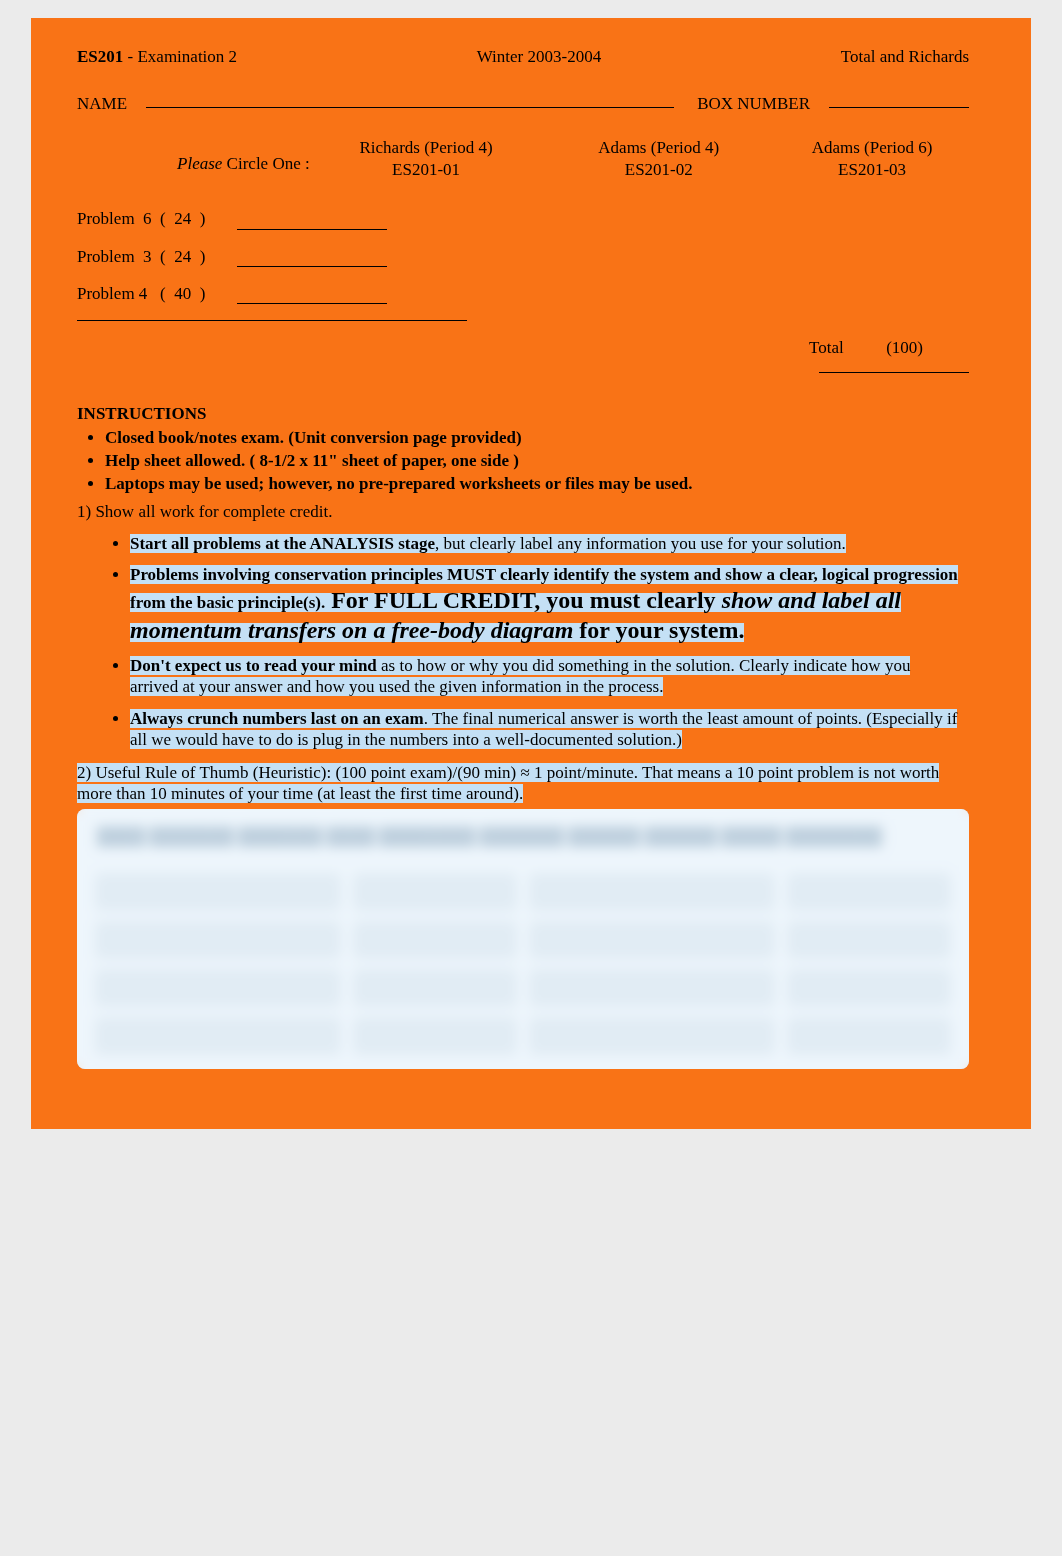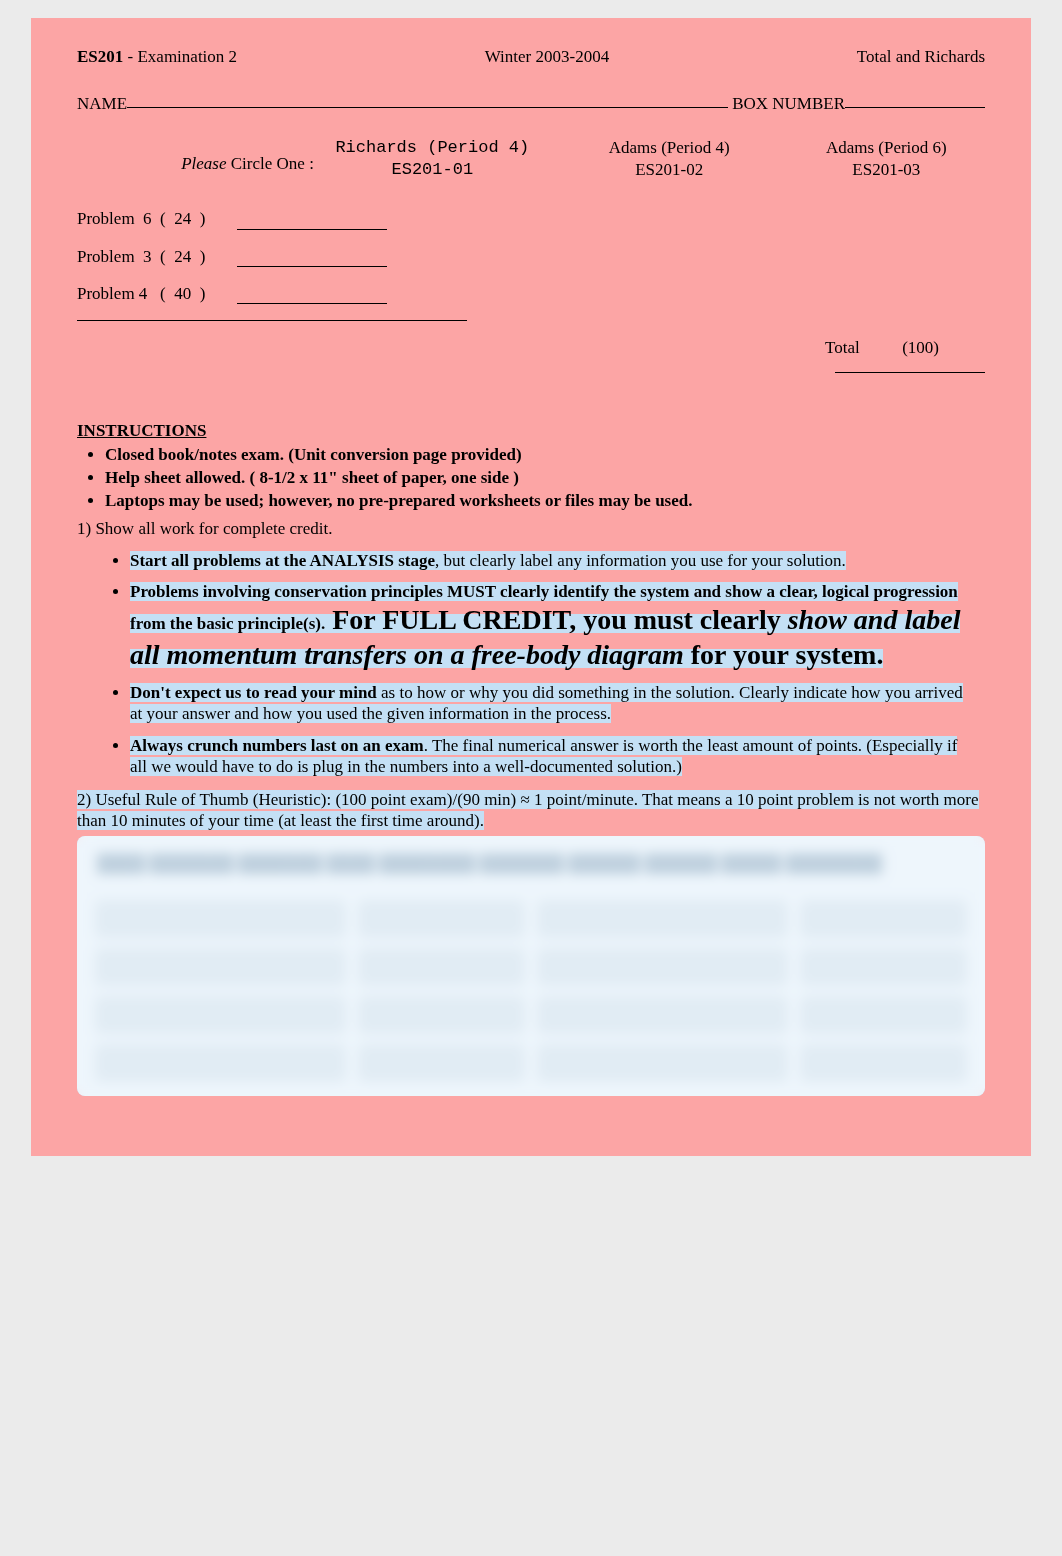--- a/index.html
+++ b/index.html
@@ -3,37 +3,38 @@
 <meta charset="utf-8">
 <style>
   html, body {
     margin: 0;
     padding: 0;
     background: #ebebeb;
   }
   .page {
     width: 1000px;
     margin: 18px auto;
-    background: #fca5a5;
-    padding: 28px 46px 60px 46px;
+    background: #f97316;
+    padding: 28px 62px 60px 46px;
     box-sizing: border-box;
     font-family: "Times New Roman", Times, serif;
     font-size: 17px;
     color: #000;
     line-height: 1.25;
   }
   .hdr {
     display: flex;
     justify-content: space-between;
     margin-bottom: 26px;
   }
   .hdr > span { white-space: pre; }
   .nameline {
     display: flex;
     margin-bottom: 22px;
+    gap: 19px;
   }
   .nameline .lbl { flex: 0 0 auto; }
   .nameline .underline {
     flex: 1 1 auto;
     border-bottom: 1px solid #000;
     margin: 0 4px 3px 0;
     height: 14px;
   }
   .nameline .boxlbl { flex: 0 0 auto; }
   .nameline .boxline {
@@ -46,40 +47,40 @@
     display: flex;
     margin-top: 6px;
     margin-bottom: 26px;
   }
   .sections .col {
     text-align: center;
     line-height: 1.35;
   }
   .sections .c1 { width: 240px; text-align: right; font-style: italic; margin-top: 16px; }
   .sections .c1 .n { font-style: normal; }
-  .sections .c2 { width: 240px; font-family: Liberation Mono, monospace; }
+  .sections .c2 { width: 240px; }
   .sections .c3 { width: 240px; }
   .sections .c4 { width: 200px; }
   .problems .row {
     display: flex;
     align-items: flex-end;
     margin-bottom: 16px;
   }
   .problems .plabel { width: 160px; white-space: pre; }
   .problems .pline  { width: 150px; border-bottom: 1px solid #000; height: 14px; }
   .sep {
     width: 390px;
     border-bottom: 1px solid #000;
     margin: 6px 0 16px 0;
   }
   .totalrow { display: flex; align-items: flex-end; flex-direction: column; }
   .totalrow .tlabel { width: 160px; white-space: pre; }
   .totalrow .tline  { width: 150px; border-bottom: 1px solid #000; height: 14px; }
 
-  .instr-head { font-weight: bold; margin-top: 47px; text-decoration: underline; }
+  .instr-head { font-weight: bold; margin-top: 30px; }
   ul.bullets { margin: 2px 0 0 0; padding-left: 28px; }
   ul.bullets li { margin: 2px 0; }
   ul.bullets li.sp { margin-top: 10px; }
   ul.hl { padding-left: 42px; }
   ul.hl li { margin: 10px 11px; }
 
   .highlight { background: #c4e0f5; }
   .fadebox {
     margin-top: 4px;
     height: 260px;
@@ -119,21 +120,21 @@
   .blurcell {
     background: rgba(120,160,190,0.35);
     filter: blur(5px);
     border-radius:6px;
   }
   .blurrow .bc1 { flex: 3; }
   .blurrow .bc2 { flex: 2; }
   .blurrow .bc3 { flex: 3; }
   .blurrow .bc4 { flex: 2; }
 
-  .bigfont { font-size: 28px; }
+  .bigfont { font-size: 24px; }
 </style>
 </head>
 <body>
 
 <div class="page">
 
   <div class="hdr">
     <span><b>ES201</b><span> - Examination 2</span></span>
     <span>Winter 2003-2004</span>
     <span>Total and Richards</span>

